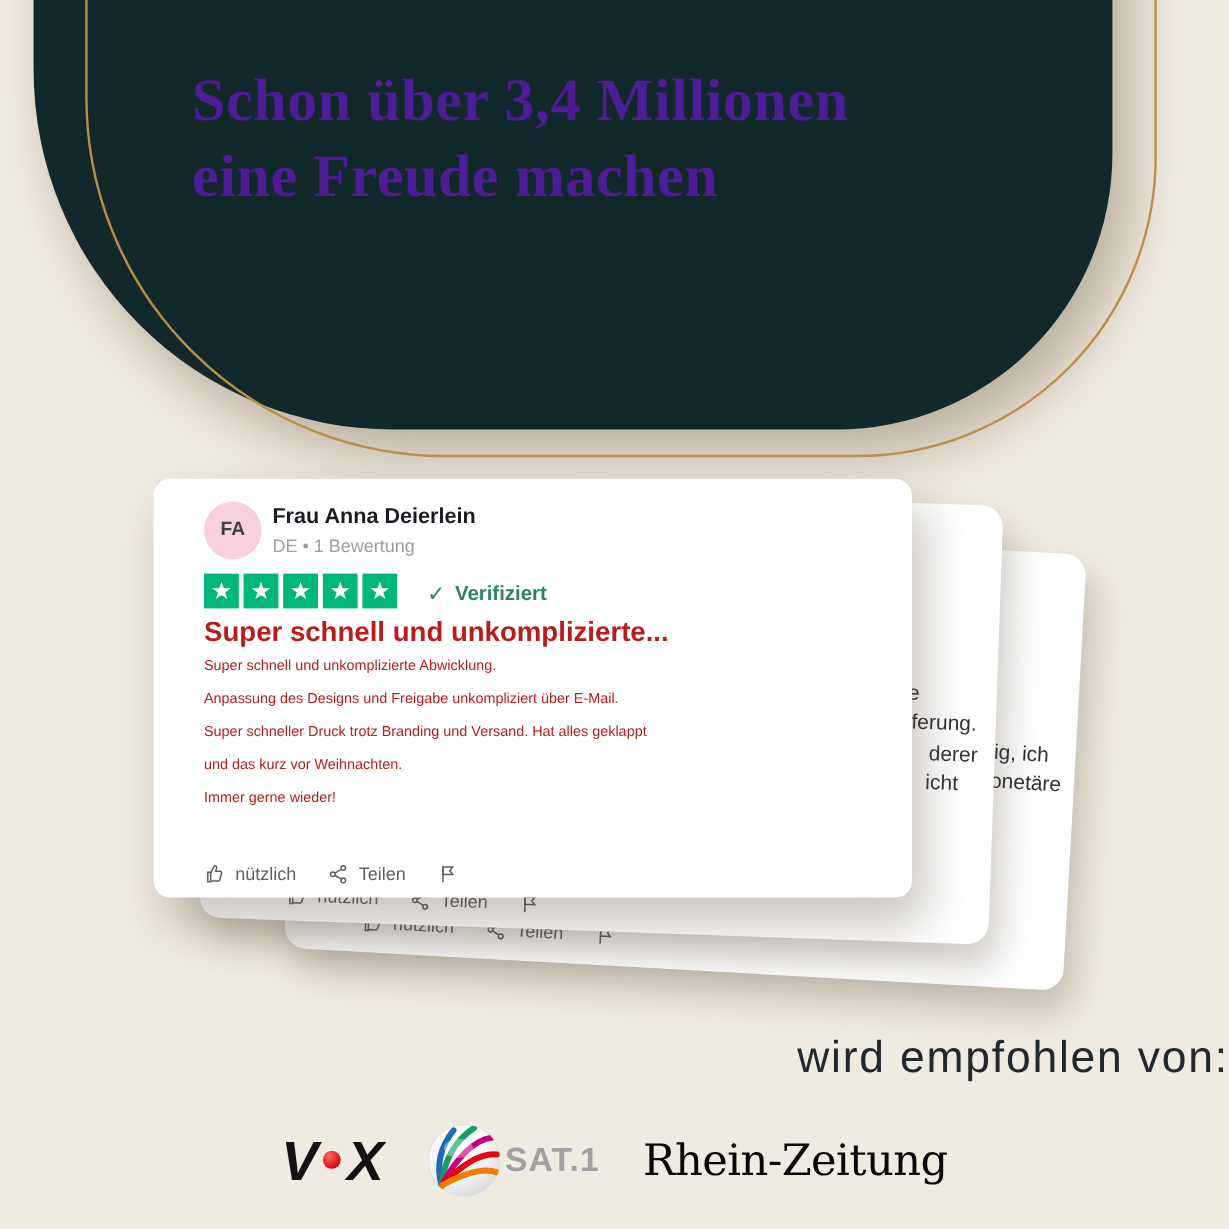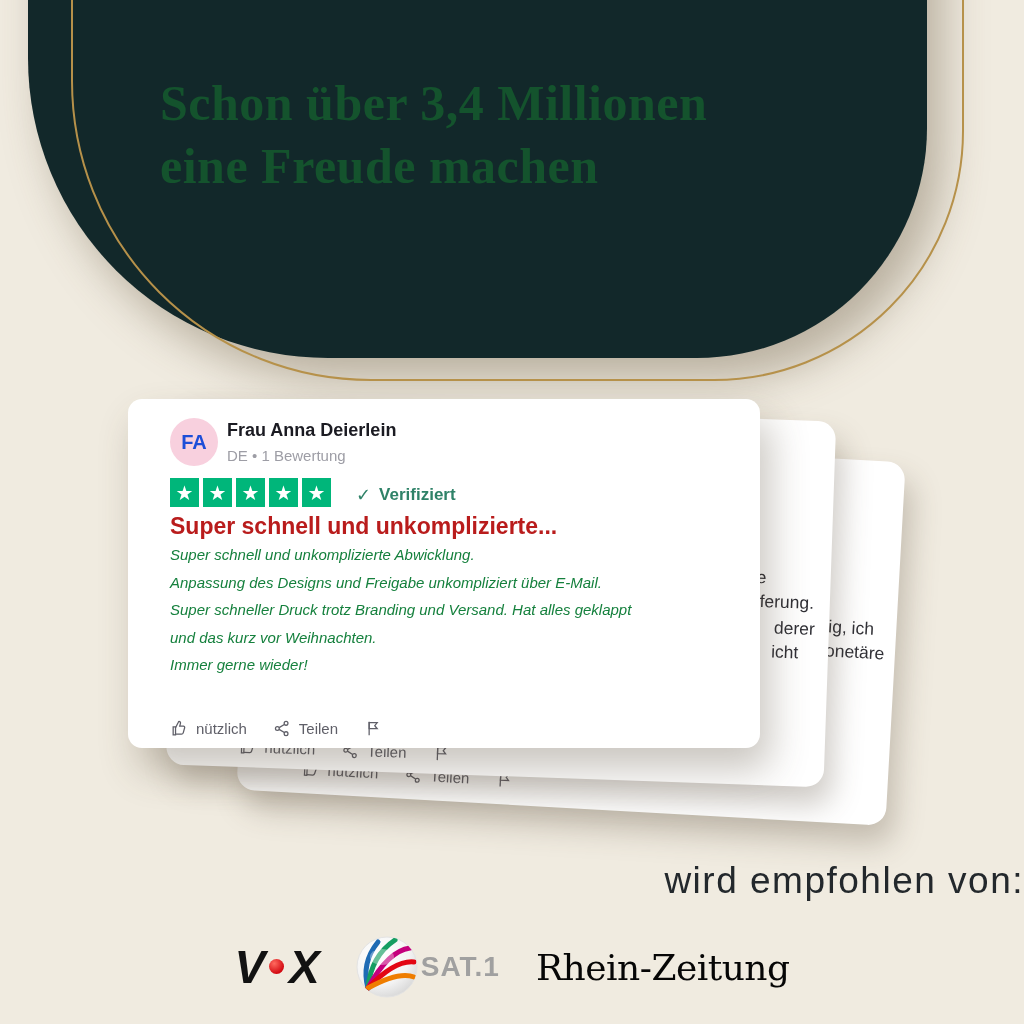--- a/index.html
+++ b/index.html
@@ -17,53 +17,53 @@
   .hero-panel{
     position:absolute;left:28px;top:-92px;width:899px;height:450px;
     background:var(--panel);border-radius:0 0 230px 300px;
     box-shadow:16px 22px 44px rgba(96,82,56,.38);z-index:1;
   }
   .gold-ring{
     position:absolute;left:71px;top:-96px;width:893px;height:477px;
     border:2px solid var(--gold);border-radius:0 0 250px 300px;z-index:2;
   }
   .headline{
-    position:absolute;left:160px;top:72px;z-index:3;margin:0;
+    position:absolute;left:160px;top:52px;z-index:3;margin:0;
     font-family:"Liberation Serif","DejaVu Serif",serif;font-weight:700;
-    font-size:50px;line-height:63px;color:#14532d;letter-spacing:.5px;
+    font-size:50px;line-height:63px;color:#4c1d95;letter-spacing:.5px;
   }
   .headline span{display:block;}
 
   
   .card{position:absolute;background:#fff;}
   .card.back1{left:172px;top:410px;width:658px;height:366px;border-radius:18px;
     transform:rotate(2deg);z-index:4;box-shadow:8px 18px 30px rgba(80,66,45,.28);}
   .card.back2{left:246px;top:444px;width:650px;height:364px;border-radius:18px;
     transform:rotate(3.2deg);z-index:3;box-shadow:8px 18px 30px rgba(80,66,45,.28);}
   .card.main-card{left:128px;top:399px;width:632px;height:349px;border-radius:14px;
     z-index:5;box-shadow:10px 22px 38px rgba(80,66,45,.30);}
 
   .fragment{position:absolute;font-size:17.5px;color:#303036;white-space:nowrap;}
 
   .avatar{position:absolute;left:42px;top:19px;width:48px;height:48px;border-radius:50%;
     background:#f8d0de;display:flex;align-items:center;justify-content:center;
-    font-weight:700;font-size:20px;color:#1d4ed8;}
+    font-weight:700;font-size:16px;color:#404040;}
   .reviewer-name{position:absolute;left:99px;top:21px;font-size:18px;font-weight:700;color:#1b1b22;}
   .reviewer-meta{position:absolute;left:99px;top:48px;font-size:15px;color:#9d9da5;}
 
   .stars-row{position:absolute;left:42px;top:79px;display:flex;gap:4px;align-items:center;}
   .tp-star{width:29px;height:29px;background:var(--tp-green);color:#fff;font-size:20px;
     display:flex;align-items:center;justify-content:center;}
   .verified{position:absolute;left:228px;top:85px;display:flex;align-items:center;gap:8px;
     font-size:17px;font-weight:700;color:var(--verified);}
   .verified .check{font-weight:400;font-size:18px;}
 
   .review-title{position:absolute;left:42px;top:114px;font-size:23px;font-weight:700;color:#b91c1c;}
-  .review-body{position:absolute;left:42px;top:142px;width:560px;font-size:15px;
-    line-height:27.6px;color:#15803d;white-space:pre-line;font-style:italic;}
+  .review-body{position:absolute;left:42px;top:142px;width:560px;font-size:12px;
+    line-height:27.6px;color:#b91c1c;white-space:pre-line;}
   .review-date{position:absolute;left:42px;top:276px;font-size:17px;color:#73737d;}
   .review-date .rd-label{color:#1b1b22;font-weight:700;margin-right:6px;}
 
   .card-footer{position:absolute;display:flex;align-items:center;gap:26px;}
   .footer-btn{display:flex;align-items:center;gap:7px;background:none;border:none;padding:0;
     color:#5f5f68;font-size:15px;font-family:inherit;cursor:pointer;}
   .footer-btn svg{width:19px;height:19px;display:block;}
   .main-card .card-footer{left:42px;top:320px;}
   .back1 .card-footer{left:72px;top:336px;color:#6b6b74;}
   .back2 .card-footer{left:64px;top:330px;}

